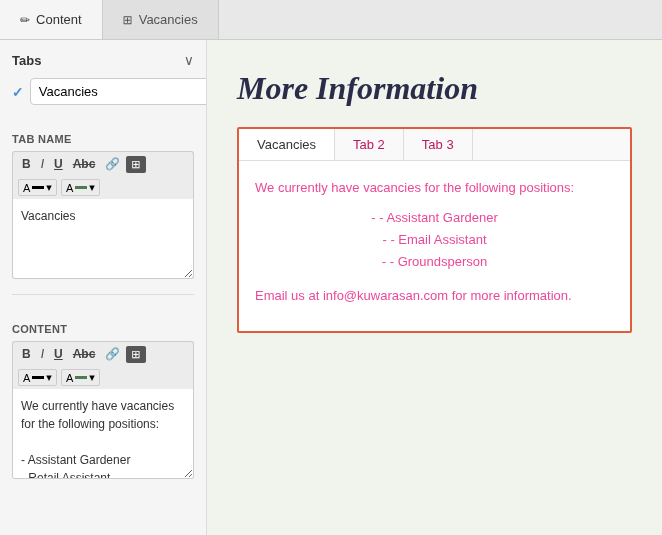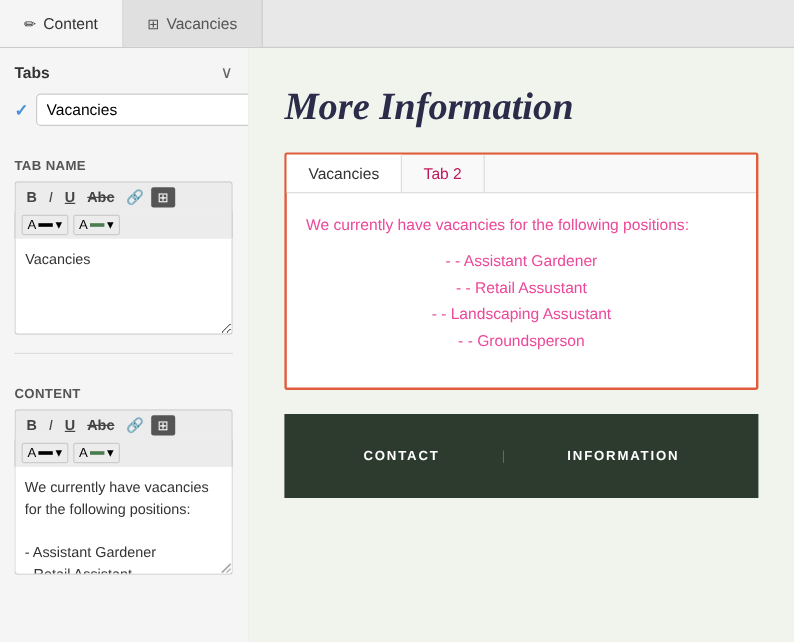--- a/index.html
+++ b/index.html
@@ -386,33 +386,31 @@
       <h1 class="preview-title">More Information</h1>
 
       <div class="tab-widget">
         <div class="tab-widget-header">
           <div class="tab-widget-tab active">
             <span>Vacancies</span>
           </div>
           <div class="tab-widget-tab">
             <span>Tab 2</span>
           </div>
+          <div class="tab-widget-tab">
+            <span>Tab 3</span>
+          </div>
         </div>
         <div class="tab-widget-body">
           <p>We currently have vacancies for the following positions:</p>
           <ul>
             <li>- Assistant Gardener</li>
-            <li>- Retail Assustant</li>
-            <li>- Landscaping Assustant</li>
+            <li>- Email Assistant</li>
             <li>- Groundsperson</li>
           </ul>
+          <p>Email us at info@kuwarasan.com for more information.</p>
         </div>
       </div>
 
-      <div class="footer-bar">
-        <span class="footer-label">CONTACT</span>
-        <span class="footer-sep">|</span>
-        <span class="footer-label">INFORMATION</span>
-      </div>
     </div>
   </div>
 
 </div>
 
 </body></html>

